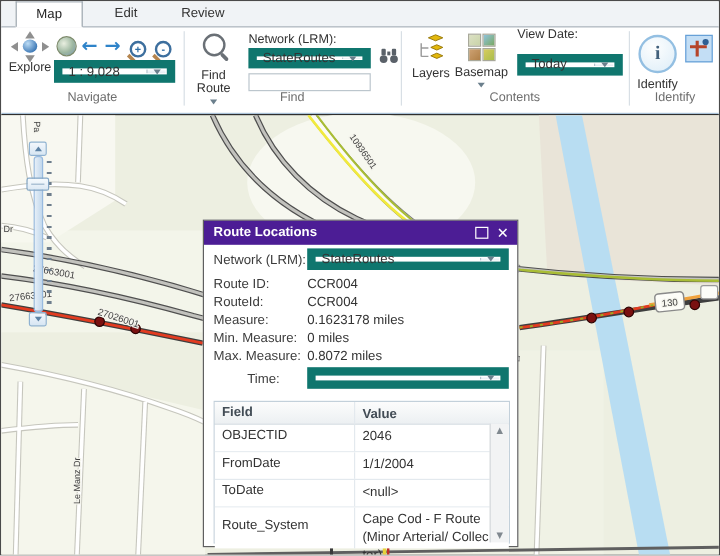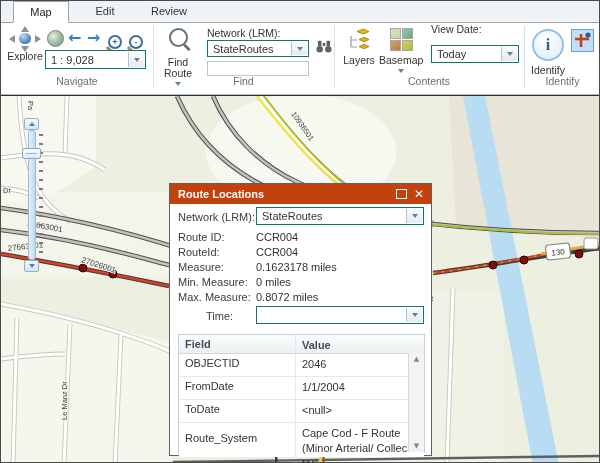--- a/index.html
+++ b/index.html
@@ -8,21 +8,21 @@
   
   #tabbar{position:absolute;left:0;top:0;width:100%;height:22px;background:#f0f3f6;
           border-bottom:1px solid #9aa4ac;box-sizing:border-box;display:flex;padding-left:12px;}
   .tab{width:56px;margin-right:8px;height:21px;line-height:21px;text-align:center;font-size:11px;color:#333;cursor:default;}
   .tab.active{background:#fff;border:1px solid #9aa4ac;border-bottom:1px solid #fff;height:22px;box-sizing:border-box;color:#222;}
   #ribbon{position:absolute;left:0;top:22px;width:100%;height:72px;background:#fff;
           border-bottom:1px solid #aac2d8;box-sizing:border-box;}
   .vsep{position:absolute;top:3px;height:62px;width:1px;background:#d8dfe5;}
   .grouplabel{position:absolute;top:52px;height:14px;font-size:10.5px;color:#6e6e6e;text-align:center;}
   .btnlabel{font-size:10.5px;color:#333;text-align:center;line-height:11px;}
-  .box{background:#fff;border:1px solid #0f766e;box-sizing:border-box;position:absolute;}
+  .box{background:#fff;border:7px solid #0f766e;box-sizing:border-box;position:absolute;}
   .box .val{position:absolute;left:5px;top:0;bottom:0;font-size:11px;color:#333;display:flex;align-items:center;}
   .dd-btn{position:absolute;right:1px;top:1px;bottom:1px;width:15px;background:linear-gradient(#f8fbfd,#e4ebf1);
           border-left:1px solid #b4c2cc;display:flex;align-items:center;justify-content:center;}
   .caret{width:0;height:0;border-left:3.5px solid transparent;border-right:3.5px solid transparent;border-top:4.5px solid #6b7f8c;}
   .glyph{font-family:"DejaVu Sans",sans-serif;}
   
   .explore-ic{position:relative;width:32px;height:24px;margin:0 auto;}
   .orb{position:absolute;left:10px;top:6px;width:12px;height:11px;border-radius:50%;
        background:radial-gradient(circle at 35% 30%,#bcdcf5,#3b77b5 75%);}
   .tri{position:absolute;width:0;height:0;}
@@ -54,21 +54,21 @@
   #sl-track{position:absolute;left:27px;top:128px;width:8px;height:130px;background:linear-gradient(90deg,#e6eff8,#c2d8ec);
             border:1px solid #98badf;box-sizing:border-box;border-radius:3px;}
   #sl-handle{position:absolute;left:21px;top:146px;width:19px;height:11px;background:linear-gradient(#f6fafd,#dce9f4);
              border:1px solid #84a7c6;box-sizing:border-box;border-radius:2px;}
   #sl-handle::after{content:"";position:absolute;left:3px;right:3px;top:4px;height:1px;background:#9db6cc;}
   #sl-ticks{position:absolute;left:38px;top:132px;width:4px;height:122px;
             background:repeating-linear-gradient(#6d7d8c 0 2px,transparent 2px 9px);}
   
   #dlg{position:absolute;left:168px;top:182px;width:263px;height:273px;background:#fff;
        border:1px solid#5f5f5f;box-sizing:border-box;}
-  #dlg-title{position:absolute;left:0;top:0;right:0;height:20px;background:#c2410c;color:#fff;
+  #dlg-title{position:absolute;left:0;top:0;right:0;height:20px;background:#4c1d95;color:#fff;
              font-size:11px;font-weight:bold;line-height:20px;padding-left:8px;box-sizing:border-box;}
   .dlg-max{position:absolute;right:24px;top:5px;width:9px;height:8px;border:1.5px solid #fff;}
   .dlg-close{position:absolute;right:7px;top:0;color:#fff;font-size:12px;line-height:20px;}
   .frm-lab{position:absolute;left:8px;font-size:11px;color:#3c3c3c;}
   .frm-val{position:absolute;left:86px;font-size:11px;color:#333;}
   
   #tbl{position:absolute;left:8px;top:150px;width:247px;height:119px;border:1px solid #c3d0da;box-sizing:border-box;font-size:11px;}
   .t-head{display:flex;height:18px;background:linear-gradient(#fcfcfc,#ecf0f2);border-bottom:1px solid #cfd8de;
           font-weight:bold;color:#424c55;}
   .t-row{display:flex;border-bottom:1px solid #e3e9ee;color:#333;background:#fff;}

